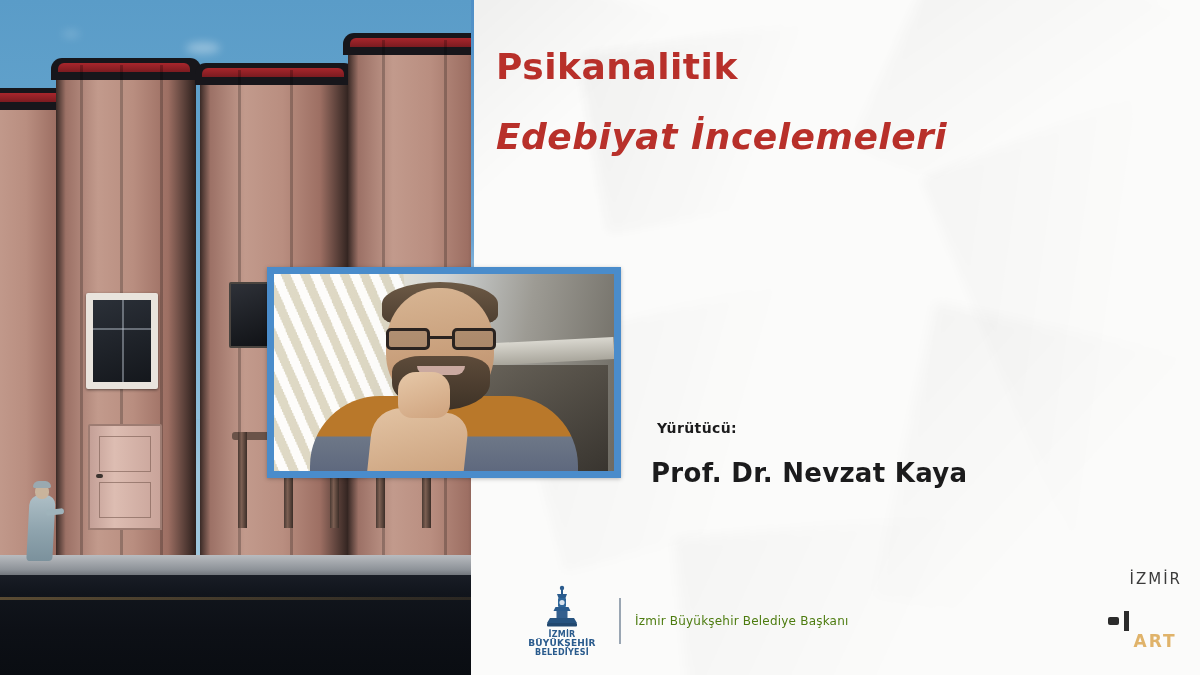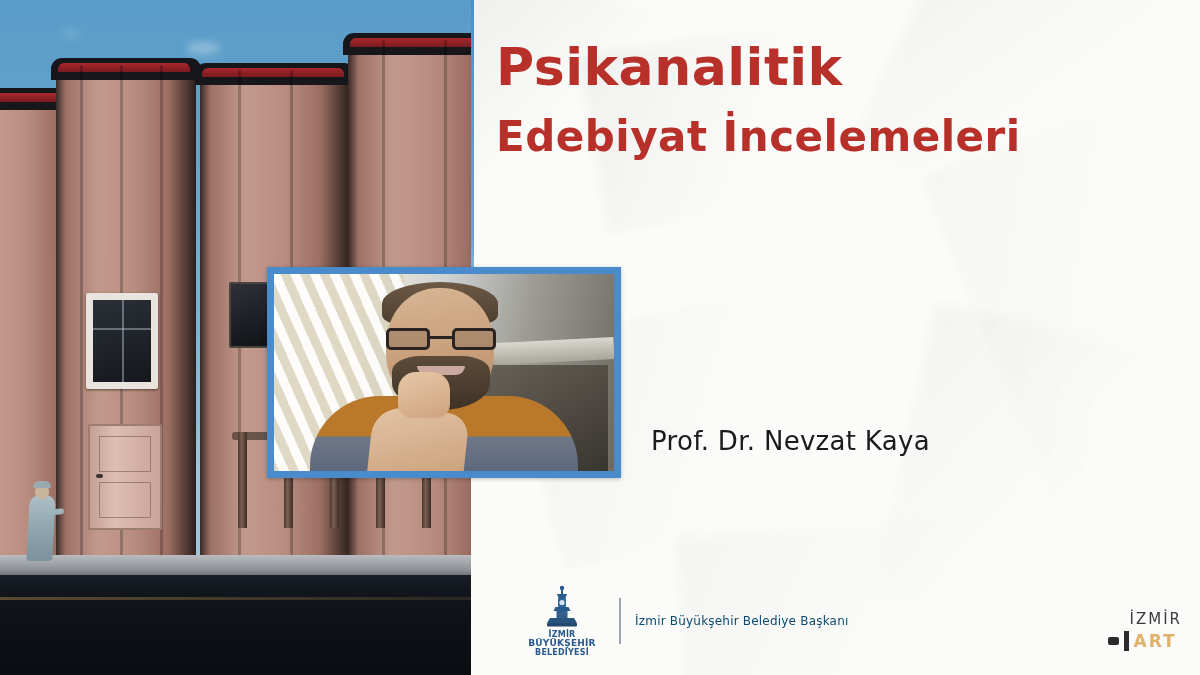--- a/index.html
+++ b/index.html
@@ -170,27 +170,27 @@
   .blue-seam {
     position:absolute; left:0; top:0; width:3px; height:400px;
     background:linear-gradient(180deg,#4f8fc6,#6aa3d2 60%,rgba(140,180,215,0));
   }
 
   
   .title-wrap { position:absolute; left:25px; top:32px; }
   .title-line {
     font-family:"DejaVu Sans", sans-serif;
     font-weight:700;
-    font-size:52px;
+    font-size:36px;
     line-height:70px;
     letter-spacing:.5px;
     color:#b8302a;
     white-space:nowrap;
   }
-  .title-line.l2 { font-size:42px; }
+  .title-line.l2 { font-size:36px;font-style:italic; }
 
   
   .date-block {
     position:absolute; right:51px; top:212px;
     text-align:right;
     color:#231f20;
   }
   .date-line {
     font-family:"DejaVu Sans", sans-serif;
     font-weight:700;
@@ -202,22 +202,22 @@
 
   
   .presenter { position:absolute; left:180px; top:420px; color:#1b1b1c; }
   .presenter .role {
     font-family:"DejaVu Sans", sans-serif;
     font-weight:700; font-size:14px; letter-spacing:.4px;
     margin-left:6px;
   }
   .presenter .name {
     font-family:"DejaVu Sans", sans-serif;
-    font-weight:400; font-size:26px; letter-spacing:.3px;
-    margin-top:6px; white-space:nowrap;
+    font-weight:700; font-size:26px; letter-spacing:.3px;
+    margin-top:22px; white-space:nowrap;
   }
 
   
   .footer-muni {
     position:absolute; left:48px; bottom:18px;
     display:flex; align-items:center; gap:14px;
   }
   .muni-logo { width:86px; display:flex; flex-direction:column; align-items:center; }
   .tower-svg { display:block; }
   .muni-text {
@@ -234,41 +234,42 @@
 
   .mayor { display:flex; flex-direction:column; justify-content:center; }
   .mayor .mname {
     font-family:"DejaVu Sans", sans-serif;
     font-weight:700; font-size:25px; letter-spacing:.6px;
     color:#1f4e79; line-height:28px; white-space:nowrap;
   }
   .mayor .mtitle {
     font-family:"DejaVu Sans", sans-serif;
     font-size:12px; letter-spacing:.2px;
-    color:#0c4a6e; margin-top:1px; white-space:nowrap;
+    color:#4d7c0f; margin-top:1px; white-space:nowrap;
   }
 
   .izmirart {
     position:absolute; right:18px; bottom:24px;
     display:flex; flex-direction:column; align-items:flex-start;
   }
   .izmirart .ia-top {
     font-family:"DejaVu Sans", sans-serif;
     font-size:15px; font-weight:400; letter-spacing:2px;
     color:#3b3b3b; margin-left:22px;
   }
   .izmirart .ia-bottom {
     display:flex; align-items:center; gap:5px; margin-top:3px;
   }
   .ia-dot { width:11px; height:8px; background:#2b2b2b; border-radius:2px; }
   .ia-bar { width:5px; height:20px; background:#2b2b2b; }
   .ia-art {
     font-family:"DejaVu Sans", sans-serif;
     font-size:17px; font-weight:700; letter-spacing:2px;
     color:#e0b36a;
+    margin-top:40px;
   }
 
   
   .portrait {
     position:absolute; left:267px; top:267px; width:354px; height:211px;
     border:7px solid #4a8ccb;
     background:#cfd4d8;
     overflow:hidden;
     box-shadow:0 1px 4px rgba(0,0,0,.25);
   }
@@ -433,20 +434,21 @@
     </div>
     <div class="blue-seam"></div>
 
     <div class="title-wrap">
       <div class="title-line l1">Psikanalitik</div>
       <div class="title-line l2">Edebiyat İncelemeleri</div>
     </div>
 
 
     <div class="presenter">
+      <div class="role">Yürütücü:</div>
       <div class="name">Prof. Dr.  Nevzat Kaya</div>
     </div>
 
     <div class="footer-muni">
       <div class="muni-logo">
         <svg class="tower-svg" width="46" height="44" viewBox="0 0 46 44">
           <circle cx="23" cy="4" r="2.2" fill="#2a5b8d"></circle>
           <rect x="22" y="6" width="2" height="4" fill="#2a5b8d"></rect>
           <path d="M18 10 h10 l-1.5 4 h-7 Z" fill="#2a5b8d"></path>
           <rect x="19" y="14" width="8" height="9" rx="1" fill="#2f6699"></rect>

